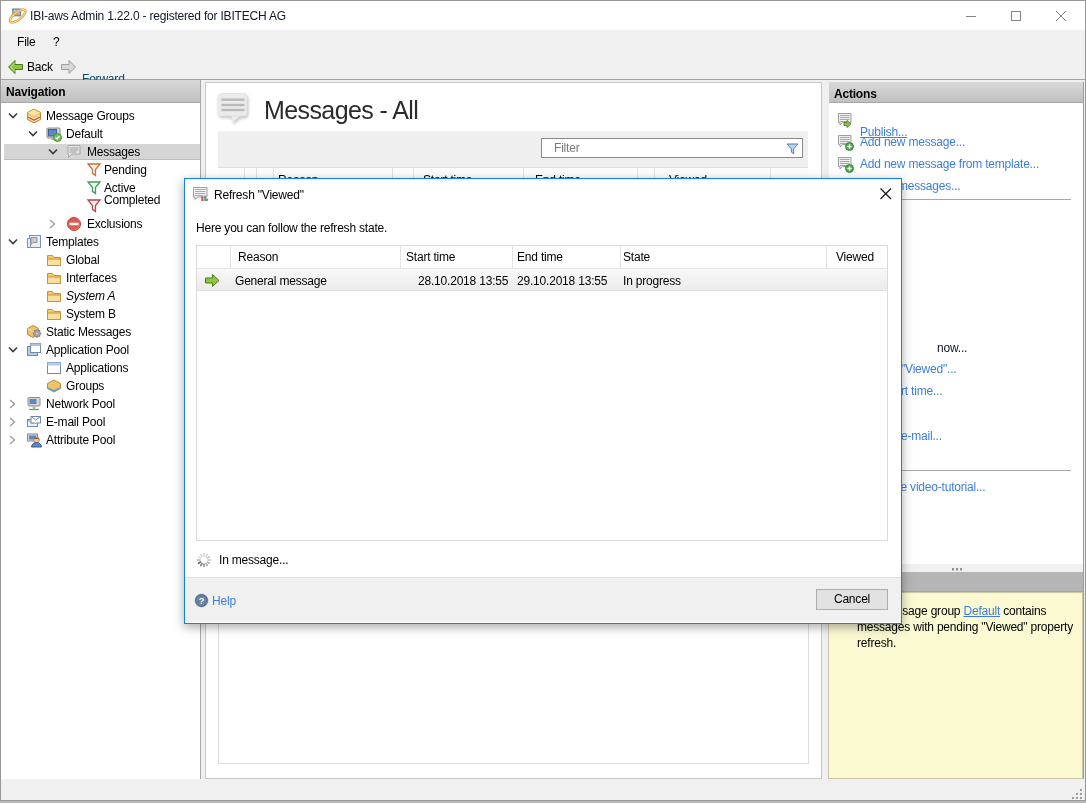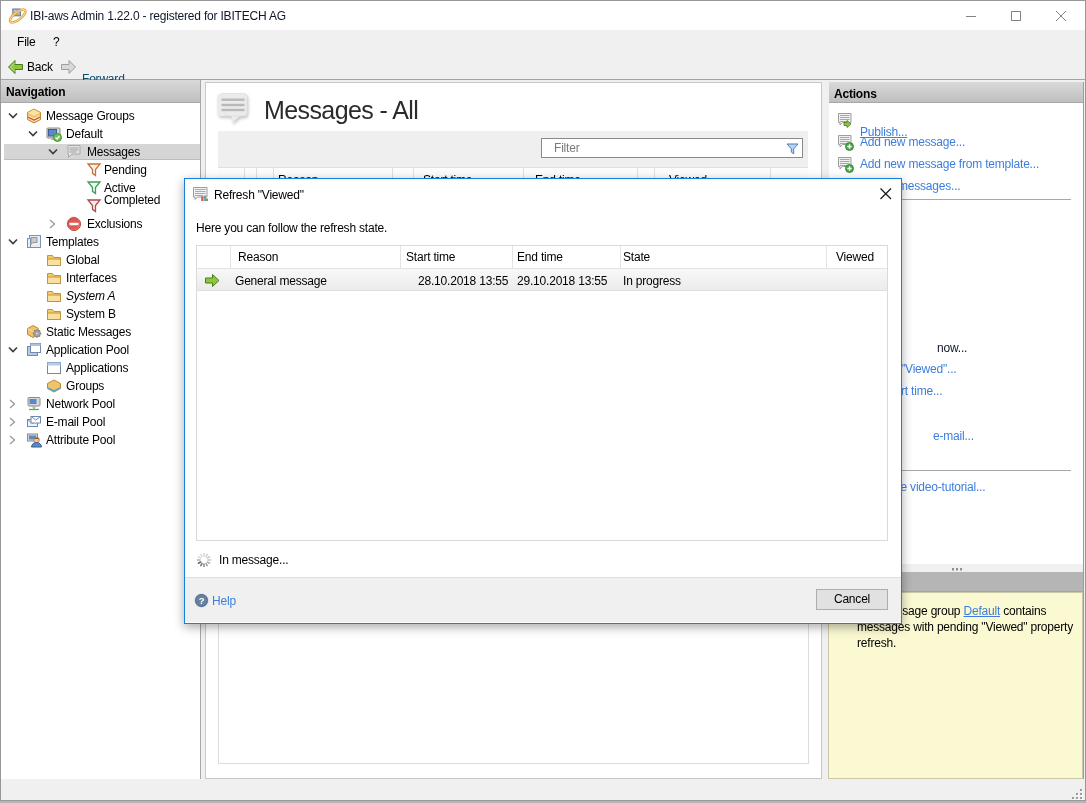--- a/index.html
+++ b/index.html
@@ -312,21 +312,21 @@
       <circle cx="12.5" cy="12.5" r="4" fill="#4aa84a" stroke="#2e7d2e" stroke-width="0.8"></circle>
       <g stroke="#ffffff" stroke-width="1.4">
         <line x1="12.5" y1="10.3" x2="12.5" y2="14.7"></line>
         <line x1="10.3" y1="12.5" x2="14.7" y2="12.5"></line>
       </g>
     </svg>
     <div class="t link" style="left:898px;top:179px;">messages...</div>
     <div class="t" style="left:901px;top:341px;color:#0f172a;margin-left:36px;">now...</div>
     <div class="t link" style="left:901px;top:362px;">"Viewed"...</div>
     <div class="t link" style="left:901px;top:384px;">rt time...</div>
-    <div class="t link" style="left:901px;top:429px;margin-left:32px;">e-mail...</div>
+    <div class="t link" style="left:901px;top:429px;">e-mail...</div>
     <div class="t link" style="left:848px;top:450px;margin-top:32px;">emplate...</div>
     <div class="t link" style="left:894px;top:480px;">he video-tutorial...</div>
   </div>
 
 <div class="abs" style="left:836px;top:199px;width:235px;height:1px;background:#a8a8a8;"></div>
 <div class="abs" style="left:836px;top:470px;width:235px;height:1px;background:#a8a8a8;"></div>
 
 <div class="abs" style="left:1083px;top:82px;width:1px;height:697px;background:#9c9c9c;"></div>
 
 <svg class="abs" style="left:952px;top:568px;" width="12" height="3" viewBox="0 0 12 3">

